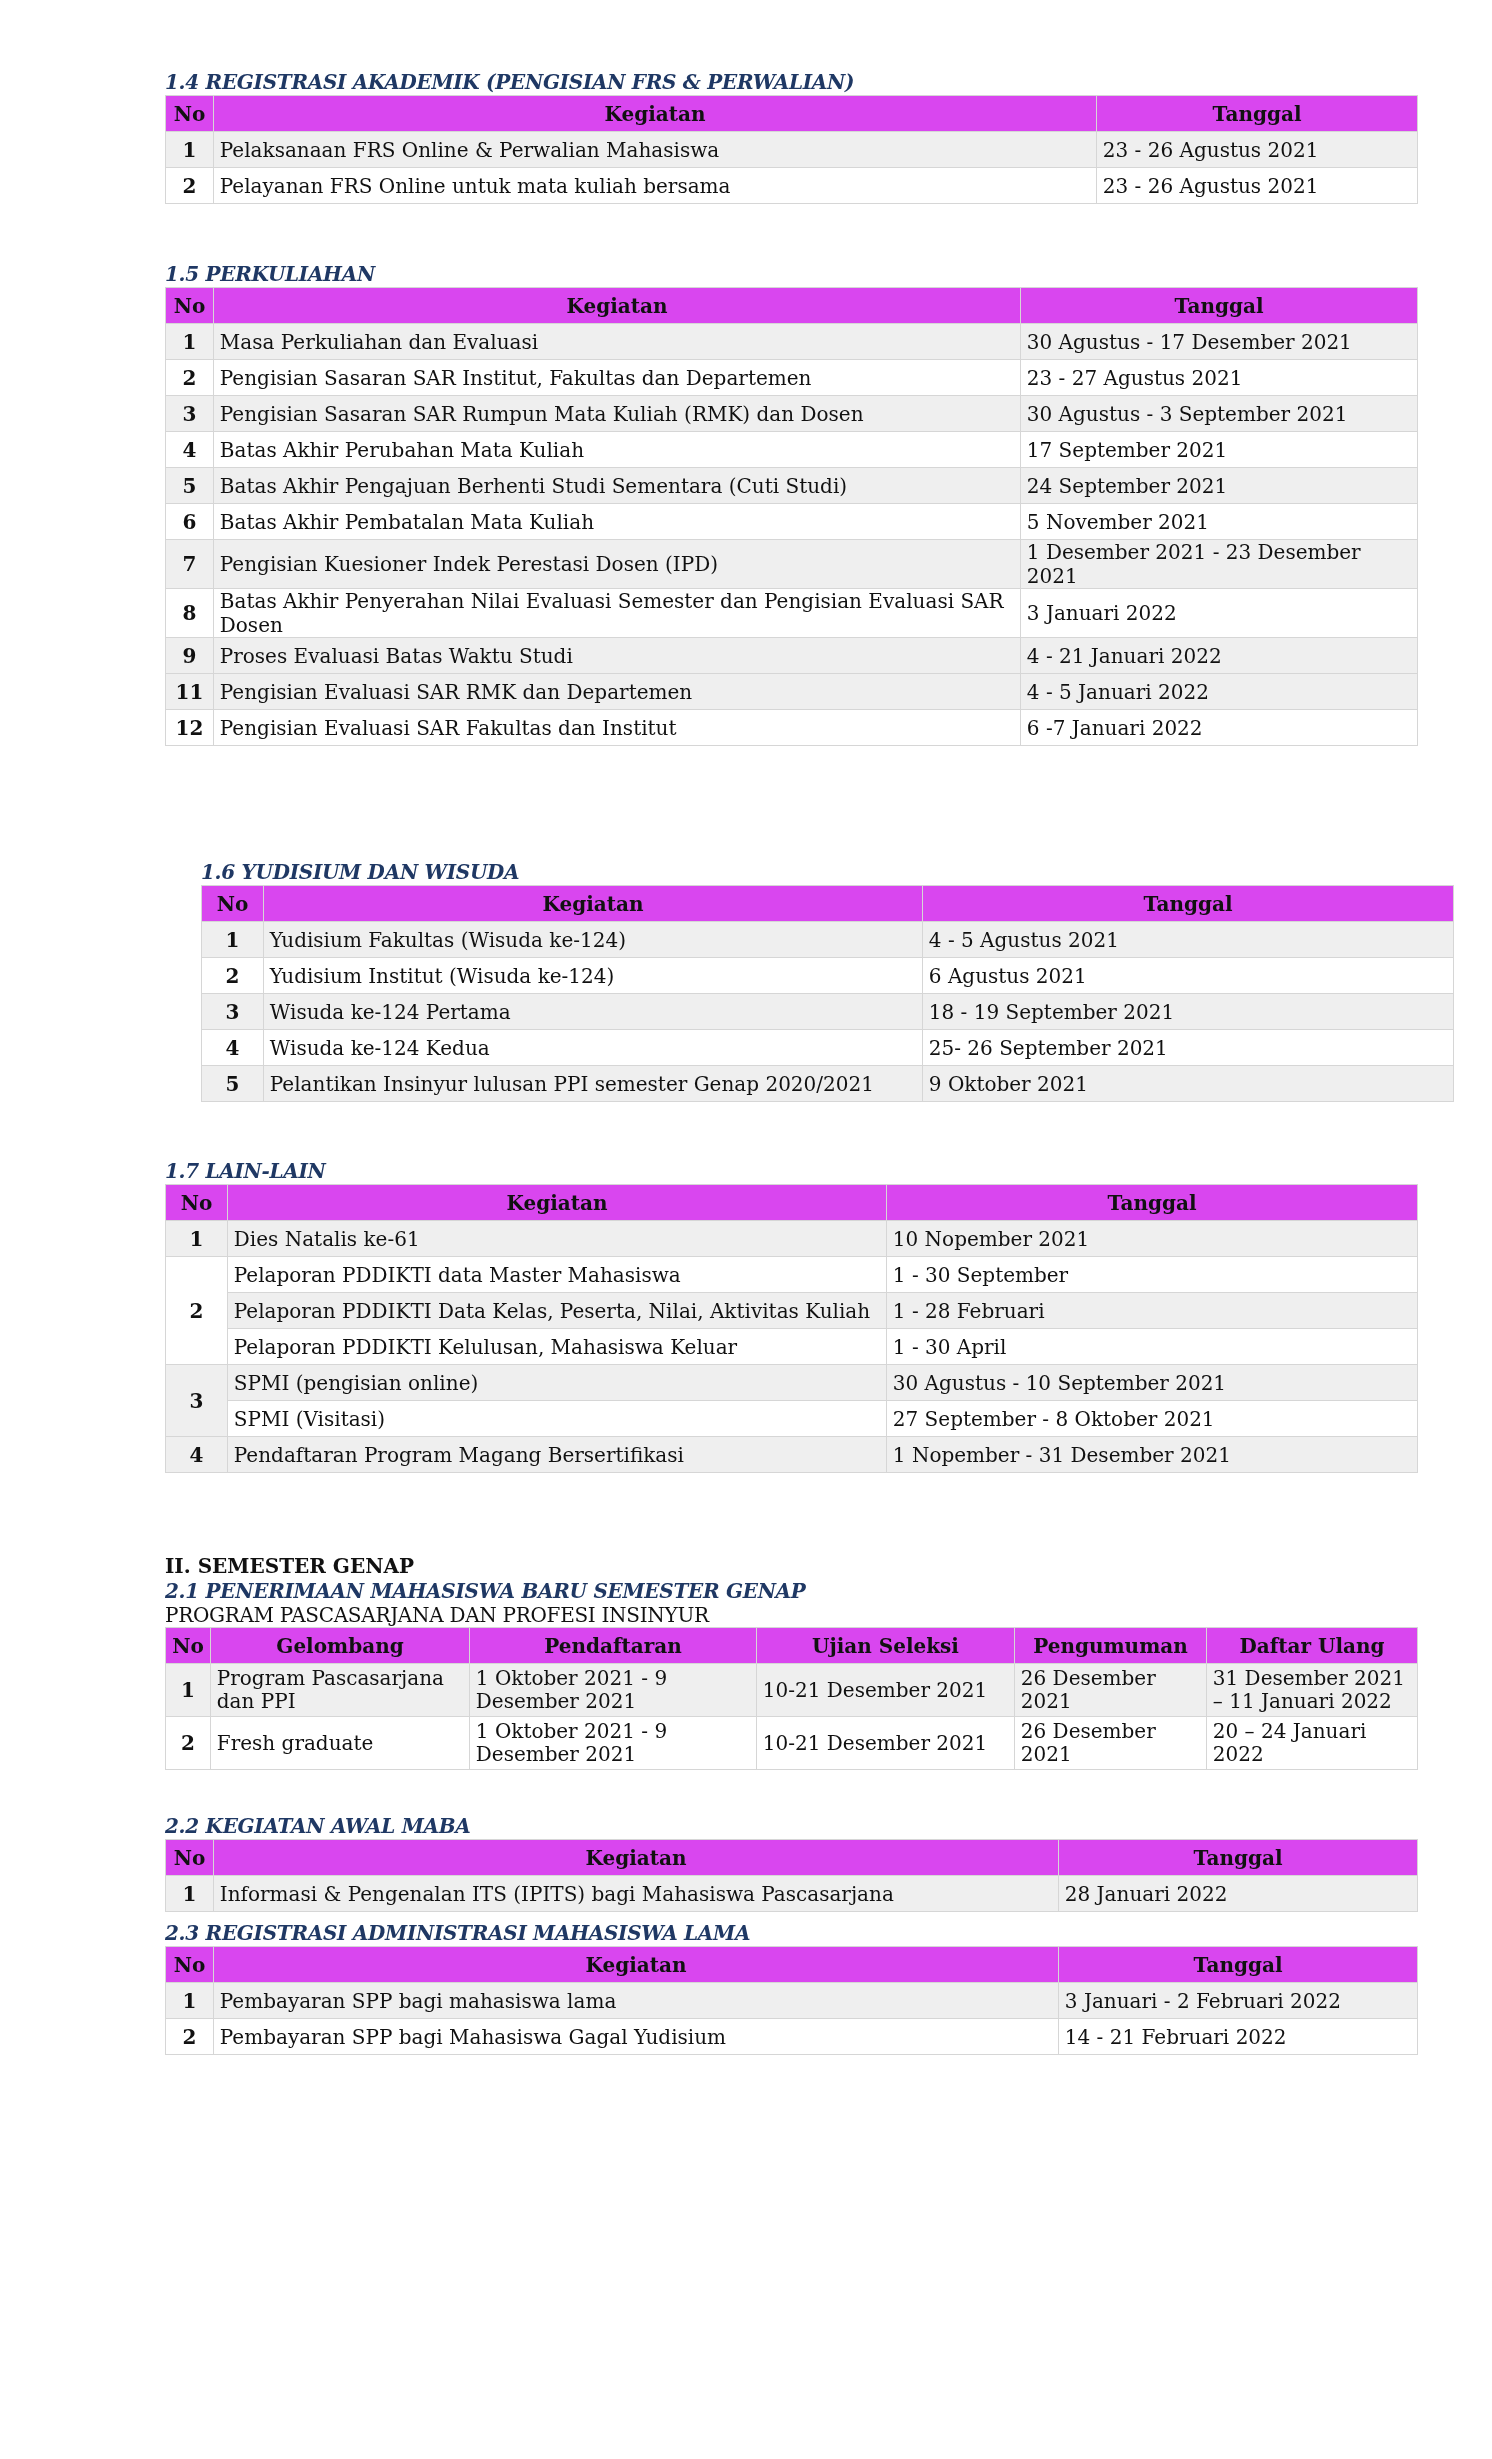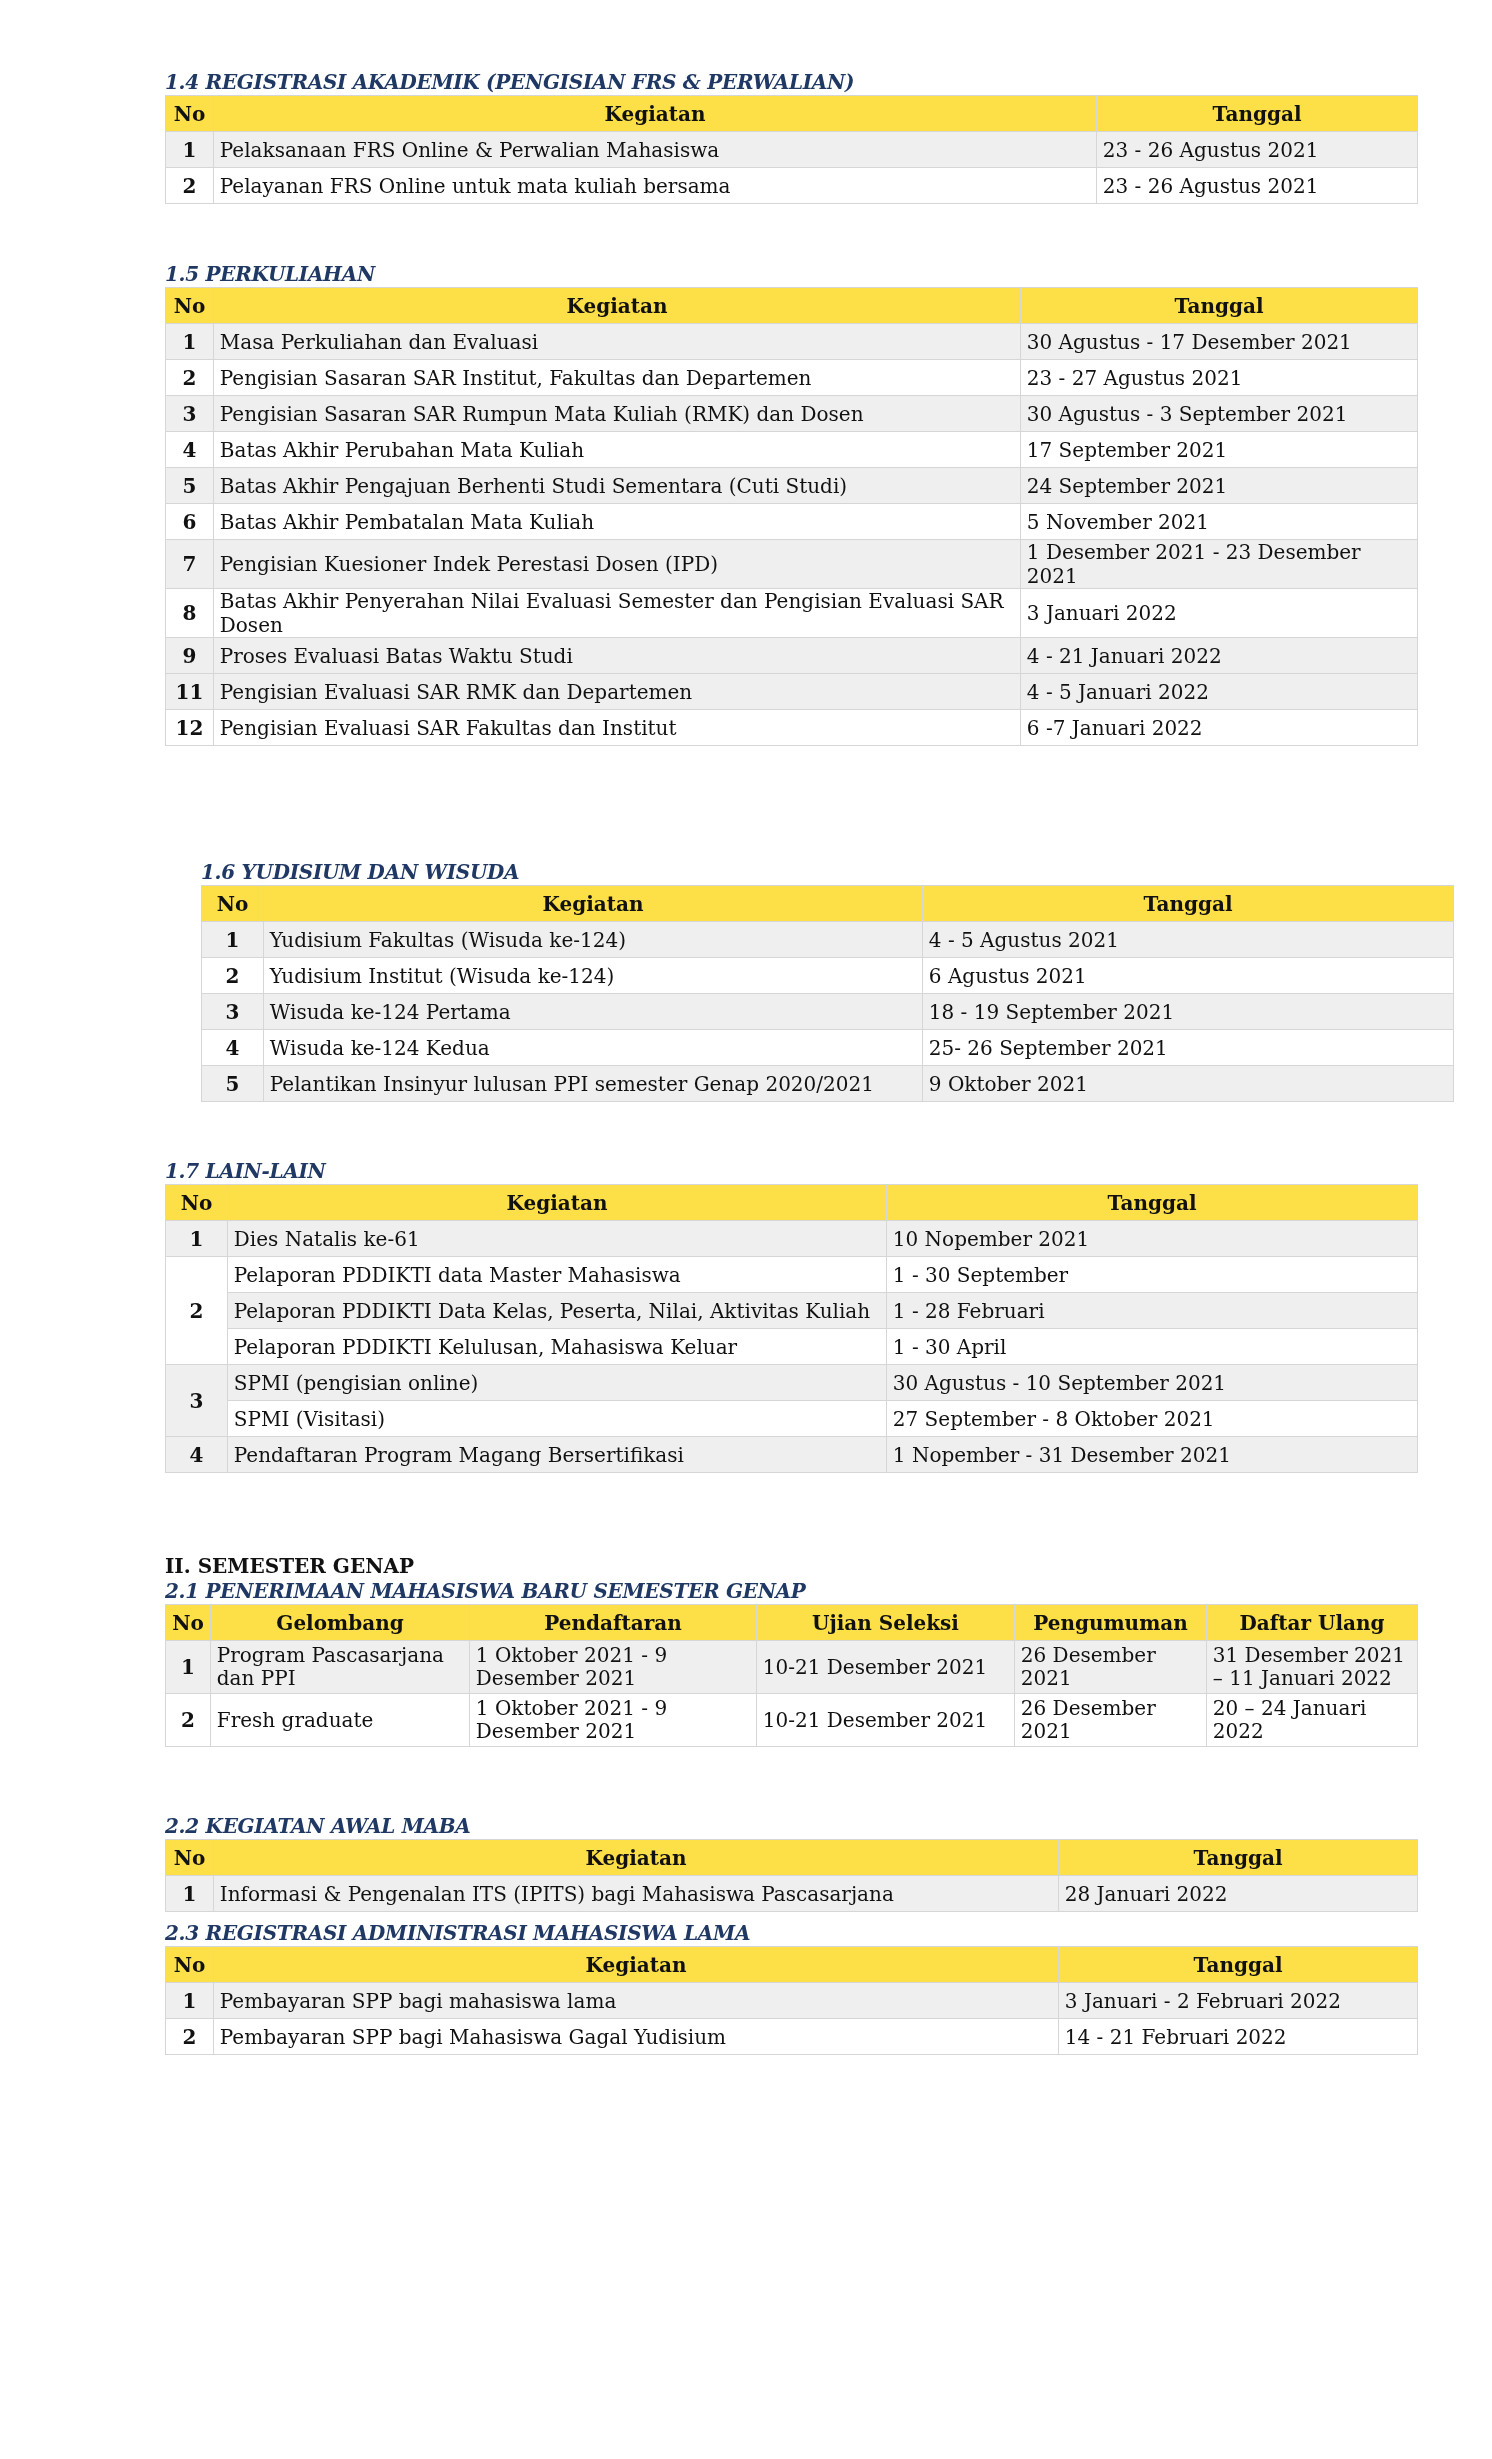--- a/index.html
+++ b/index.html
@@ -4,21 +4,21 @@
 <style>
   html, body { margin:0; padding:0; background:#ffffff; }
   body { width:1493px; height:2459px; position:relative; overflow:hidden;
          font-family:"DejaVu Serif","Liberation Serif",serif; color:#111; }
   .sec { position:absolute; left:165px; width:1304px; }
   .h-sec { font-style:italic; font-weight:bold; color:#1f3864; font-size:20px; line-height:25px; margin:0; letter-spacing:-0.3px; }
   .h-main { font-weight:bold; color:#111; font-size:20px; line-height:25px; margin:0; }
   .sub { font-size:20px; line-height:23px; color:#111; margin:0; letter-spacing:-0.3px;}
   table { border-collapse:collapse; width:1253px; table-layout:fixed; font-size:20px; }
   td, th { border:1.9px solid #d6d6d6; padding:0 5.8px; height:35px; line-height:24px; vertical-align:middle; }
-  th { font-weight:bold; text-align:center; background:#fde047; }
+  th { font-weight:bold; text-align:center; background:#d946ef; }
   td.no { font-weight:bold; text-align:center; padding:0; }
   td.c { text-align:left; }
   tr.g td { background:#efefef; }
   tr.w td { background:#ffffff; }
   td.white { background:#ffffff !important; }
   td.grey { background:#efefef !important; }
   .tight td { line-height:23px; }
 </style>
 </head>
 <body>
@@ -213,20 +213,21 @@
           <td>Pendaftaran Program Magang Bersertifikasi</td>
           <td class="c">1 Nopember - 31 Desember 2021</td>
         </tr>
   </tbody>
     </table>
 </div>
 
 <div class="sec" style="top:1554px;">
   <p class="h-main">II.  SEMESTER GENAP</p>
   <p class="h-sec">2.1 PENERIMAAN MAHASISWA BARU SEMESTER GENAP</p>
+  <p class="sub">PROGRAM PASCASARJANA DAN PROFESI INSINYUR</p>
   <table class="tight">
     <colgroup>
         <col style="width:45px">
         <col style="width:259px">
         <col style="width:287px">
         <col style="width:258px">
         <col style="width:192px">
         <col>
       </colgroup>
     <tbody>

